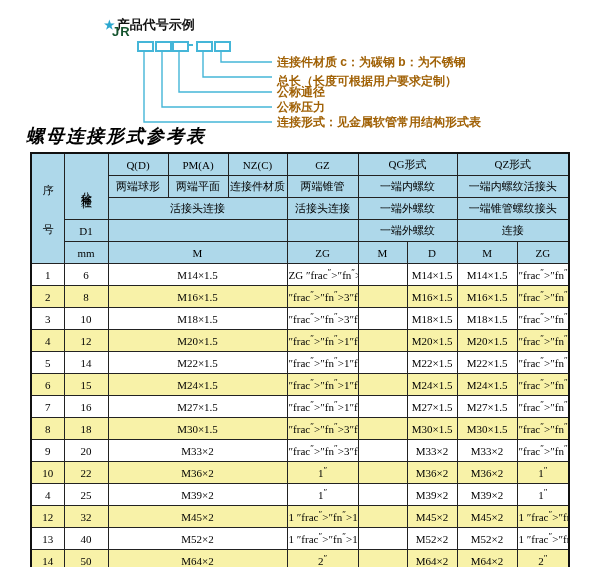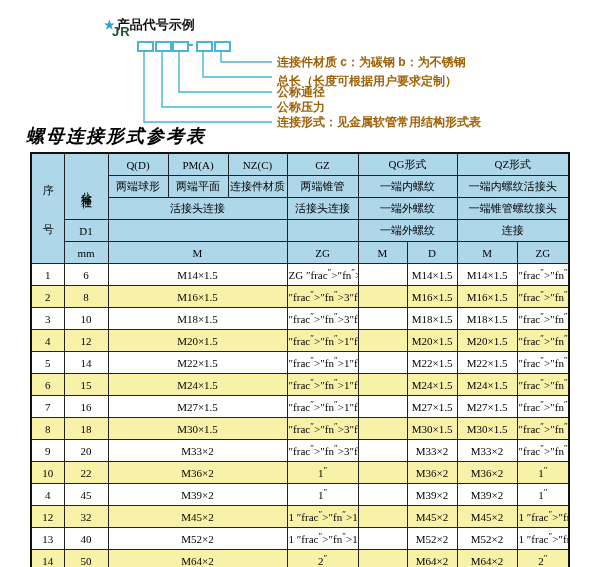--- a/index.html
+++ b/index.html
@@ -233,21 +233,21 @@
         <td>22</td>
         <td colspan="3">M36×2</td>
         <td>1<span class="inch">″</span></td>
         <td></td>
         <td>M36×2</td>
         <td>M36×2</td>
         <td>1<span class="inch">″</span></td>
       </tr>
       <tr>
         <td>4</td>
-        <td>45</td>
+        <td>25</td>
         <td colspan="3">M39×2</td>
         <td>1<span class="inch">″</span></td>
         <td></td>
         <td>M39×2</td>
         <td>M39×2</td>
         <td>1<span class="inch">″</span></td>
       </tr>
       <tr class="stripe">
         <td>12</td>
         <td>32</td>

